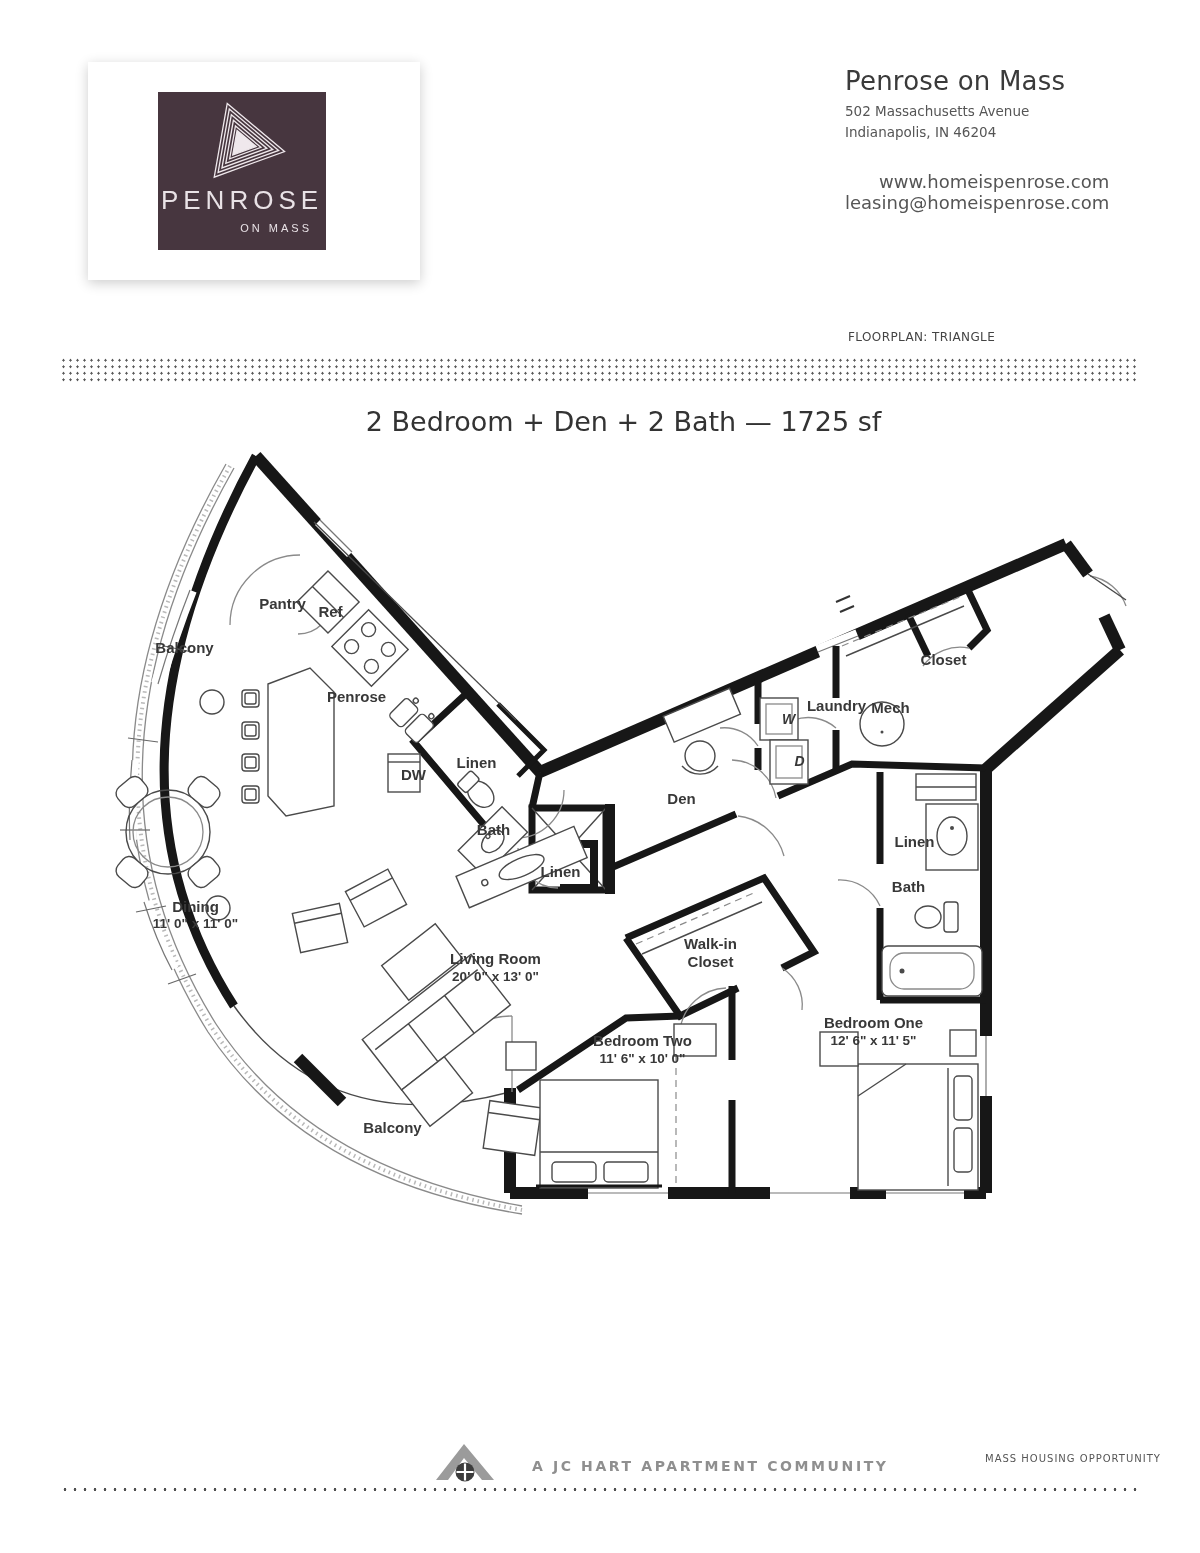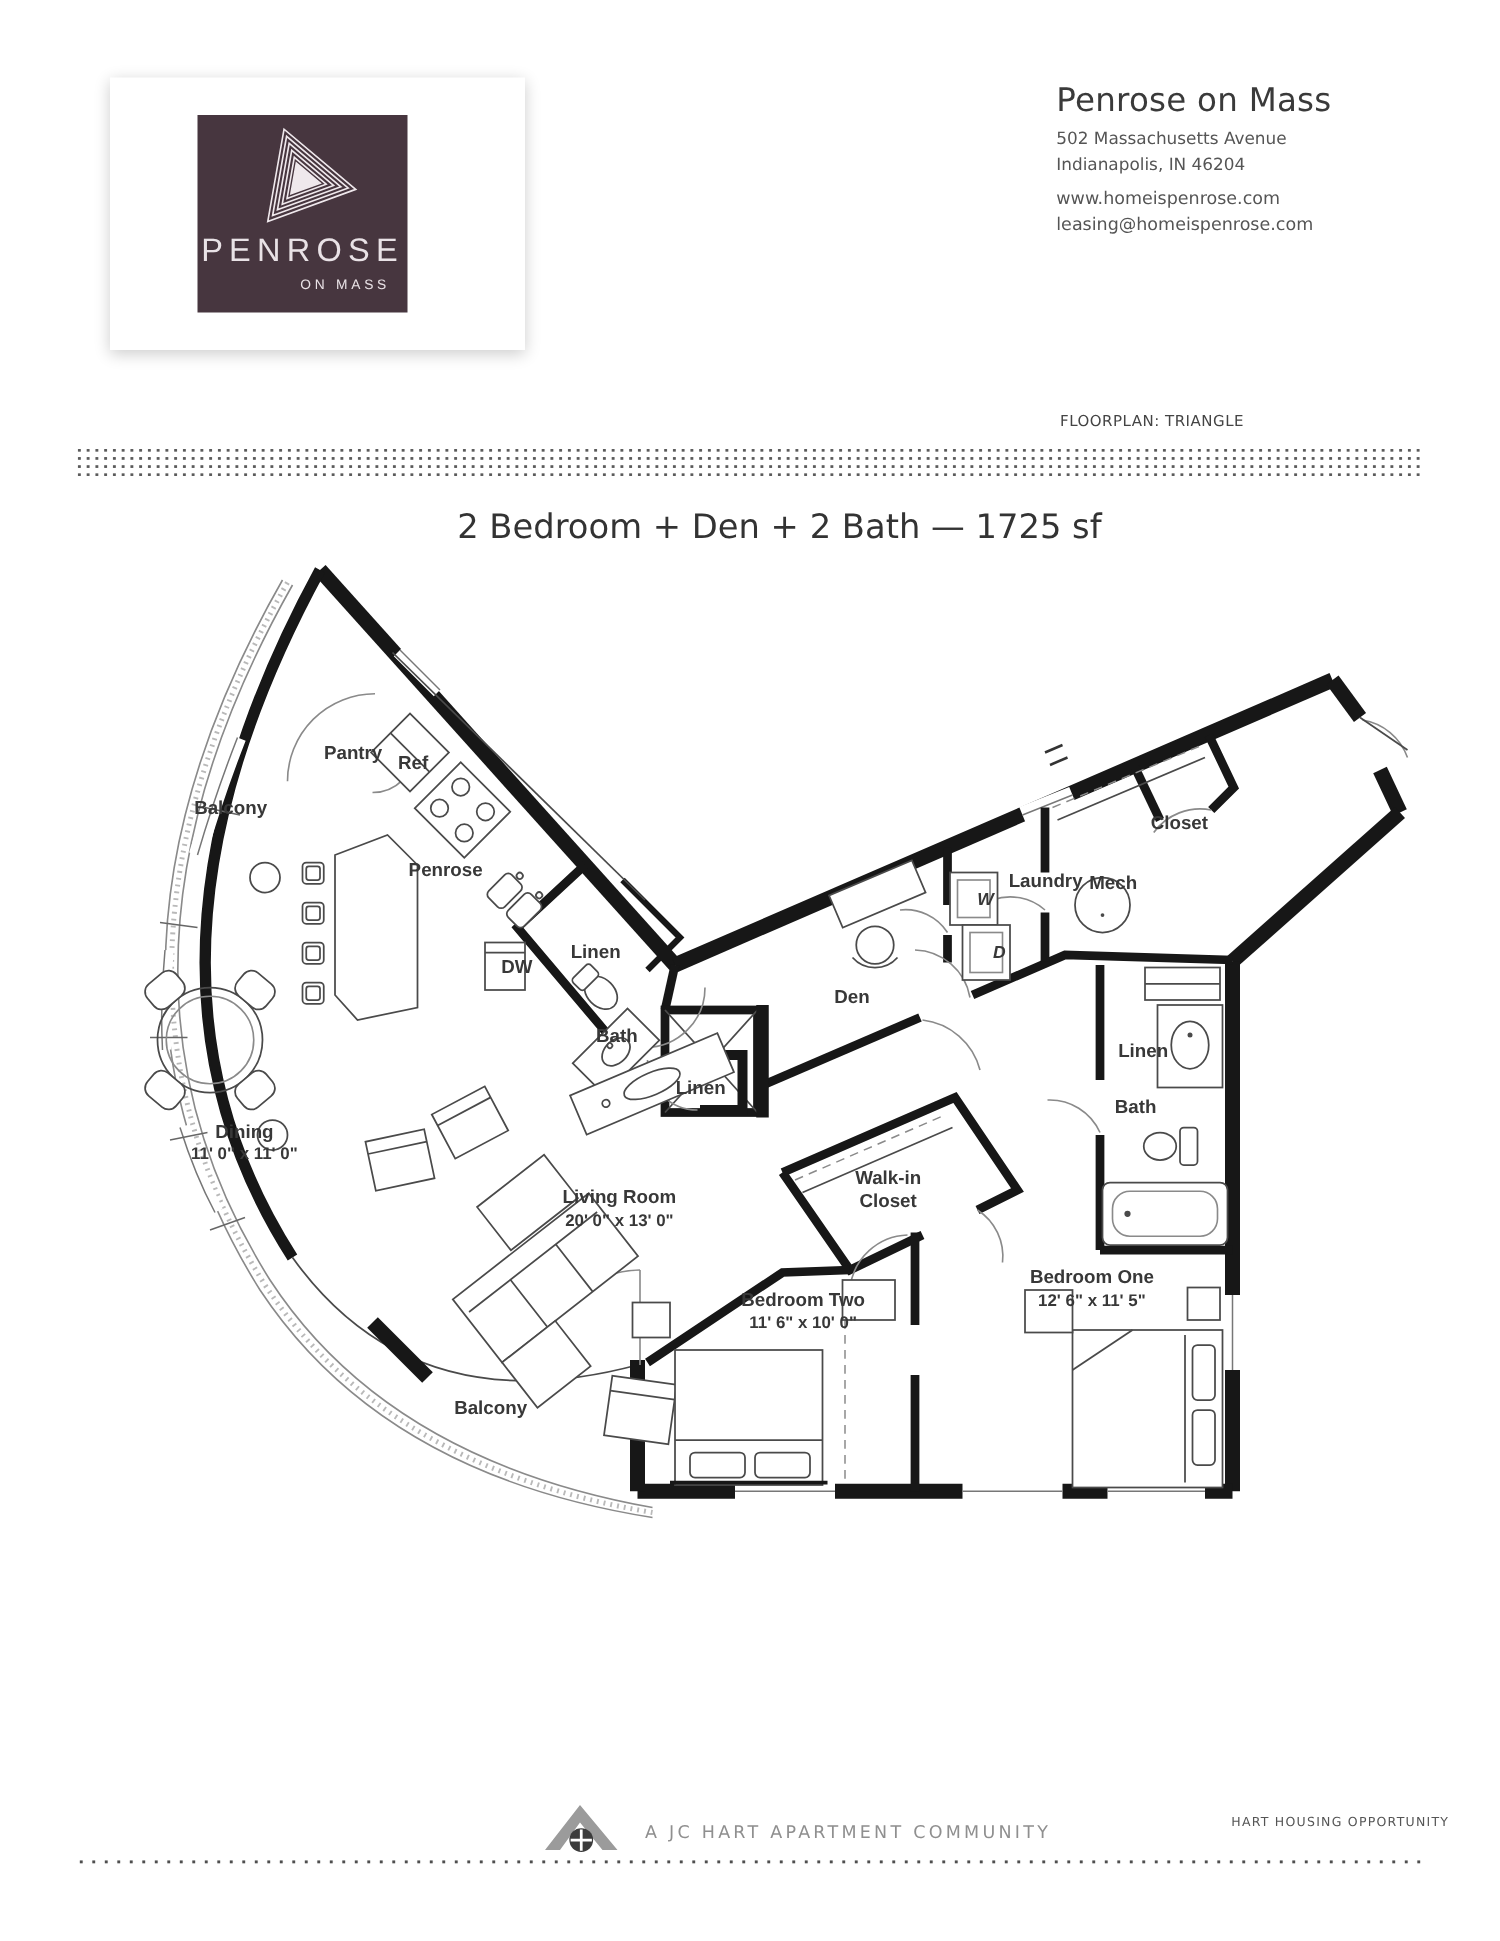--- a/index.html
+++ b/index.html
@@ -10,41 +10,41 @@
              box-shadow:0 3px 12px rgba(0,0,0,.20);}
   .logo-square{position:absolute;left:70px;top:30px;width:168px;height:158px;background:#47363f;}
   .logo-square svg{position:absolute;left:24px;top:4px;}
   .logo-word{position:absolute;left:0;right:0;bottom:34px;text-align:center;color:#e9e2e6;
              font-family:"Liberation Sans",sans-serif;font-size:26px;font-weight:300;letter-spacing:5px;}
   .logo-sub{position:absolute;right:14px;bottom:16px;color:#e9e2e6;font-size:11px;letter-spacing:3px;
             font-family:"Liberation Sans",sans-serif;}
   .header-info{position:absolute;left:845px;top:66px;}
   .header-info h1{margin:0;font-size:26px;font-weight:500;color:#3a3a3a;letter-spacing:.2px;}
   .addr{font-size:13.5px;color:#555;line-height:21px;margin-top:5px;}
-  .contact{font-size:14px;color:#555;line-height:21px;margin-top:6px;}
+  .contact{font-size:18px;color:#555;line-height:21px;margin-top:28px;text-align:right;}
   .floorplan-tag{position:absolute;left:848px;top:330px;font-size:12px;color:#444;letter-spacing:.4px;}
   .dotted-band{position:absolute;left:60px;width:1080px;
       background-image:radial-gradient(circle,#5a5a5a 1.05px,transparent 1.3px);
       background-size:7px 6.5px;}
   .band-top{top:357px;height:25px;}
   .band-bottom{top:1486px;height:7px;background-size:10px 7px;
       background-image:radial-gradient(circle,#4f4f4f 1.3px,transparent 1.55px);}
   .plan-title{position:absolute;left:0;right:0;top:406px;text-align:center;
       font-size:27px;color:#333;padding-left:47px;}
   
   .plan-area{position:absolute;left:70px;top:440px;width:1060px;height:780px;}
   .plan-area svg{position:absolute;left:0;top:0;}
   .lbl{position:absolute;transform:translate(-50%,-50%);white-space:nowrap;
        font-family:"Liberation Sans",sans-serif;font-weight:600;font-size:15px;color:#383838;padding-left:19px;}
   .dim{font-size:13.5px;}
   .wd{font-style:italic;font-size:14px;font-weight:600;}
   
   .footer-house{position:absolute;left:436px;top:1436px;}
-  .footer-community{position:absolute;left:516px;top:1458px;font-size:14px;letter-spacing:2.6px;
-      color:#8f8f8f;}
+  .footer-community{position:absolute;left:532px;top:1458px;font-size:14px;letter-spacing:2.6px;
+      color:#8f8f8f;font-weight:bold;}
   .footer-eho{position:absolute;left:985px;top:1453px;font-size:10px;letter-spacing:1px;color:#555;}
   
   .wOuter{stroke:#171717;stroke-width:12;fill:none;}
   .wOuter9{stroke:#171717;stroke-width:9;fill:none;}
   .wInner{stroke:#171717;stroke-width:7;fill:none;}
   .wMed{stroke:#171717;stroke-width:5;fill:none;}
   .thin{stroke:#4a4a4a;stroke-width:1.4;fill:none;}
   .thinF{stroke:#4a4a4a;stroke-width:1.4;fill:#fff;}
   .lite{stroke:#8a8a8a;stroke-width:1.3;fill:none;}
   .gap{stroke:#fff;stroke-width:14;fill:none;}
@@ -354,16 +354,16 @@
   </div>
 
   <div class="footer-house">
     <svg width="60" height="48" viewBox="0 0 60 48">
       <path d="M0,44 L28,8 L58,44 L46,44 L28,22 L12,44 Z" fill="#9b9b9b"></path>
       <circle cx="29" cy="36" r="9.5" fill="#3c3c3c"></circle>
       <path d="M20.5,36 L37.5,36 M29,27.5 L29,44.5" stroke="#fff" stroke-width="2.2"></path>
     </svg>
   </div>
   <div class="footer-community">A JC HART APARTMENT COMMUNITY</div>
-  <div class="footer-eho">HART HOUSING OPPORTUNITY</div>
+  <div class="footer-eho">MASS HOUSING OPPORTUNITY</div>
   <div class="dotted-band band-bottom"></div>
 
 </div>
 
 </body></html>

